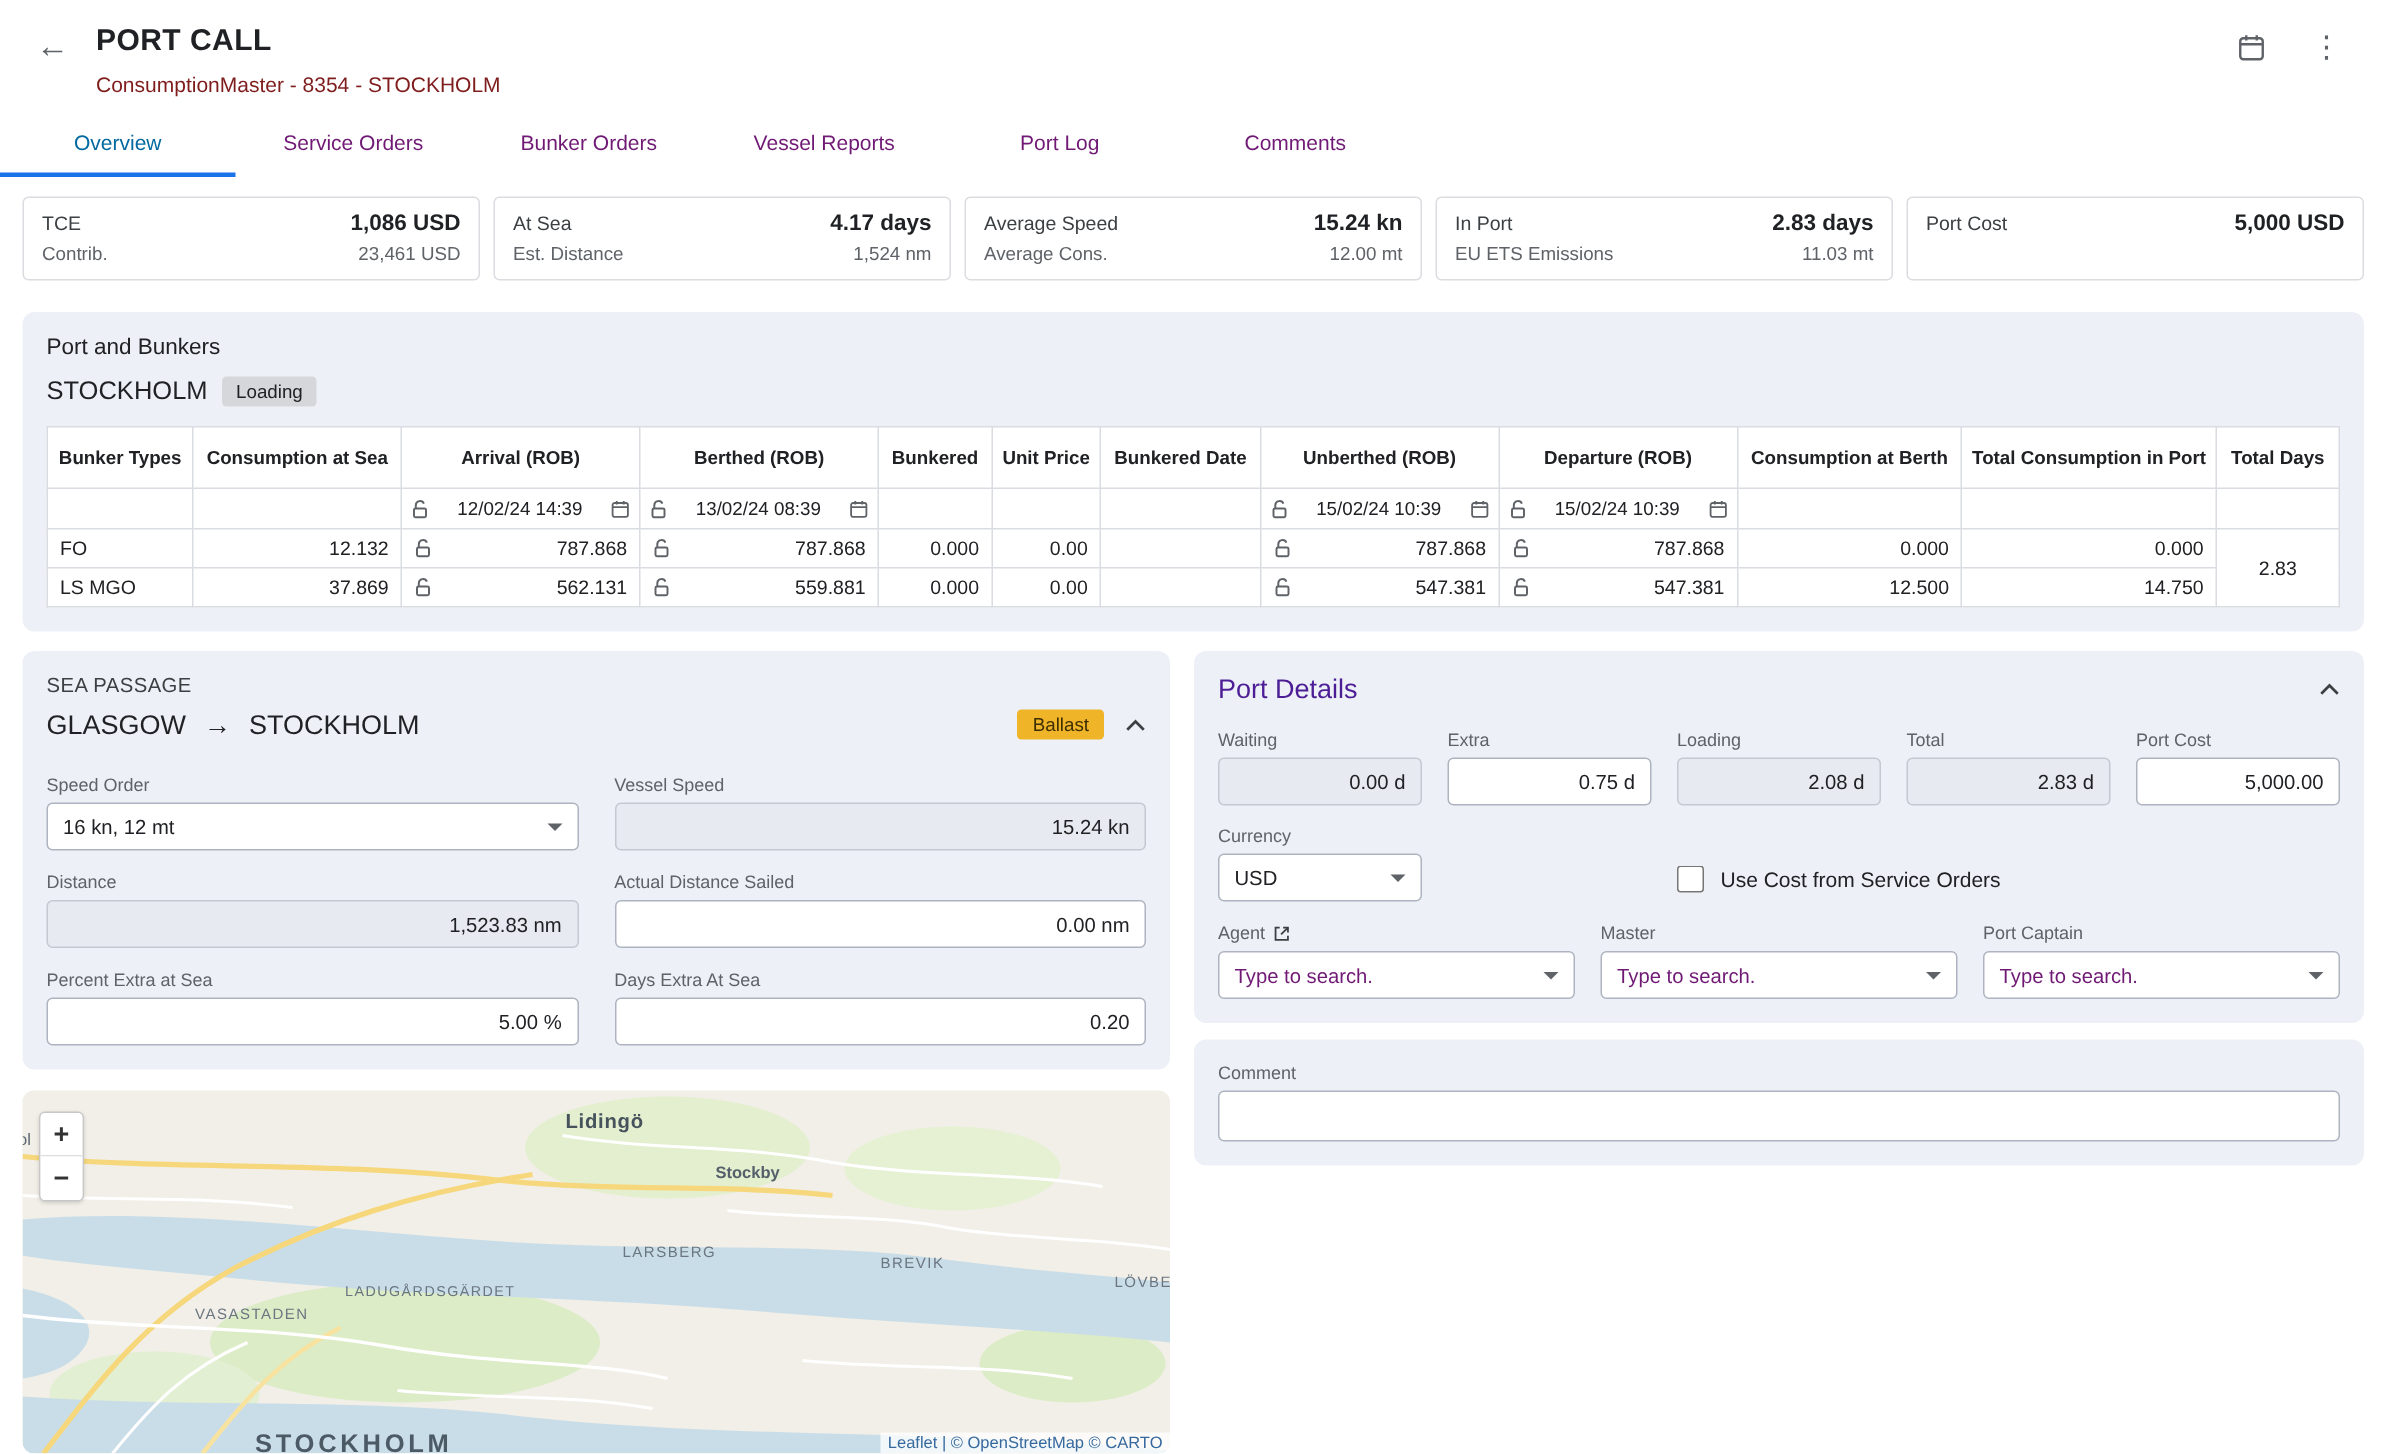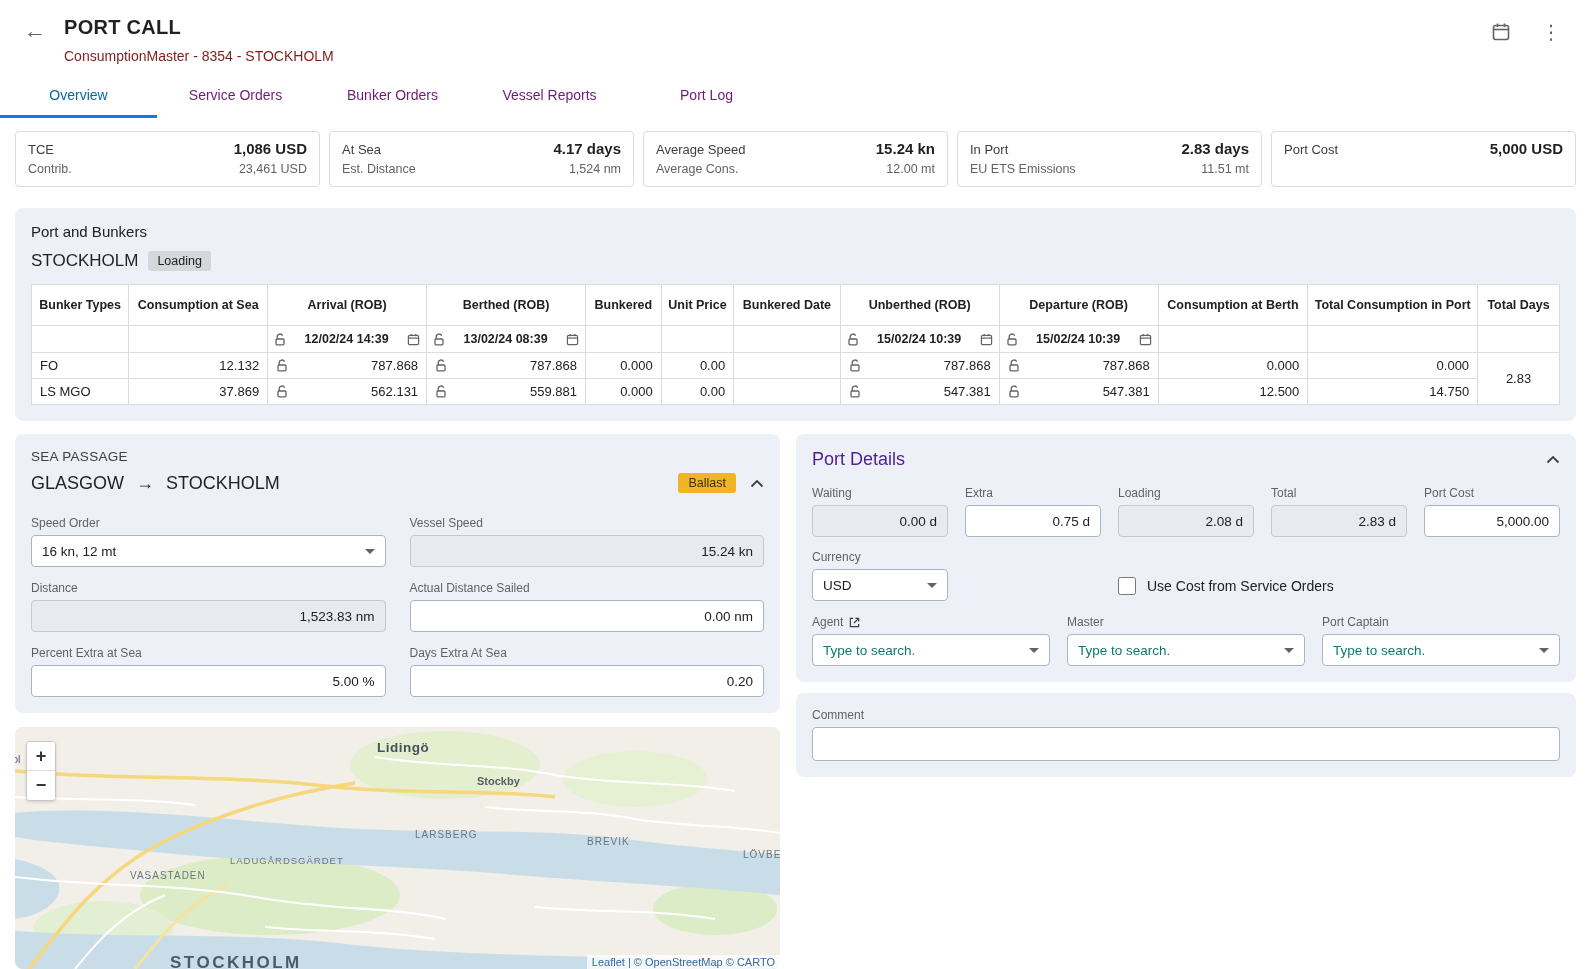--- a/index.html
+++ b/index.html
@@ -37,21 +37,21 @@
   .pb-title { font-size:15px; color:#202124; }
   .pb-port-row { display:flex; align-items:center; gap:10px; margin-top:11px; }
   .pb-port { font-size:17px; font-weight:500; color:#1f2124; }
   .badge-loading { background:#d5d7da; color:#202124; font-size:12.5px; padding:3px 9px; border-radius:3px; }
 
   
   table.bunker { width:100%; border-collapse:collapse; background:#fff; margin-top:13px;
     font-size:13px; color:#202124; table-layout:fixed; }
   .bunker th, .bunker td { border:1px solid #d9dce1; padding:3px 8px; }
   .bunker thead tr.titles-row th { font-weight:700; font-size:12.5px; text-align:center; padding:13px 5px; }
-  .bunker thead tr.dates-row th { font-weight:700; padding:4px 6px; height:27px; }
+  .bunker thead tr.dates-row th { font-weight:400; padding:4px 6px; height:27px; }
   .date-cell { display:flex; align-items:center; justify-content:space-between; gap:5px;
     font-size:12.5px; color:#202124; white-space:nowrap; }
   .lock-cell { display:flex; align-items:center; justify-content:space-between; gap:6px; }
   .bunker td.num { text-align:right; }
   .bunker td.center { text-align:center; vertical-align:middle; }
   .bunker tbody td { height:26px; }
 
   
   .bottom { display:flex; gap:16px; margin:13px 15px 0; align-items:flex-start; }
   .left-col { width:765px; display:flex; flex-direction:column; gap:14px; }
@@ -71,21 +71,21 @@
   .field label { display:block; font-size:12px; color:#5f6368; margin-bottom:5px; }
   .input, input.ctl { width:100%; height:32px; background:#fff; border:1px solid #aeb4bf; border-radius:4px;
     display:flex; align-items:center; padding:0 10px; font-size:13.5px; color:#202124;
     font-family:"Liberation Sans", sans-serif; }
   input.ctl { display:block; text-align:right; outline:none; }
   .input.readonly { background:#e7eaf0; border-color:#c3c8d1; }
   .input.right { justify-content:flex-end; }
   .combobox { justify-content:space-between; cursor:pointer; }
   .chev-down { width:0; height:0; border-left:5px solid transparent; border-right:5px solid transparent;
     border-top:5px solid #5f6368; flex:0 0 auto; margin-left:8px; }
-  .placeholder { color:#0f766e; }
+  .placeholder { color:#701a75; }
 
   
   .map-card { position:relative; width:765px; height:242px; border-radius:8px; overflow:hidden; background:#f1efe8; }
   .zoom-ctl { position:absolute; top:14px; left:11px; width:30px; background:#fff; border:1px solid #c7c7c7;
     border-radius:4px; overflow:hidden; box-shadow:0 1px 3px rgba(0,0,0,.15); }
   .zoom-btn { display:block; width:100%; height:29px; text-align:center; font-size:18px; font-weight:700;
     color:#333; line-height:29px; cursor:pointer; background:#fff; }
   .zoom-btn:first-child { border-bottom:1px solid #ddd; }
   .map-attr { position:absolute; right:0; bottom:0; font-size:11px; color:#36699e;
     background:rgba(255,255,255,.75); padding:1px 5px; }
@@ -128,20 +128,21 @@
       <span class="kebab">⋮</span>
     </div>
   </header>
 
   <nav class="tabs">
     <div class="tab active">Overview</div>
     <div class="tab">Service Orders</div>
     <div class="tab">Bunker Orders</div>
     <div class="tab">Vessel Reports</div>
     <div class="tab">Port Log</div>
+    <div class="tab">Comments</div>
   </nav>
 
   <div class="stats">
     <div class="stat-card">
       <div class="stat-row">
           <span class="stat-label">TCE</span>
           <span class="stat-value">1,086 USD</span>
         </div>
       <div class="stat-row secondary">
           <span class="stat-label">Contrib.</span>
@@ -168,21 +169,21 @@
           <span class="stat-value">12.00 mt</span>
         </div>
     </div>
     <div class="stat-card">
       <div class="stat-row">
           <span class="stat-label">In Port</span>
           <span class="stat-value">2.83 days</span>
         </div>
       <div class="stat-row secondary">
           <span class="stat-label">EU ETS Emissions</span>
-          <span class="stat-value">11.51 mt</span>
+          <span class="stat-value">11.03 mt</span>
         </div>
     </div>
     <div class="stat-card">
       <div class="stat-row">
           <span class="stat-label">Port Cost</span>
           <span class="stat-value">5,000 USD</span>
         </div>
       <div class="stat-row secondary">
           <span class="stat-label"></span>
           <span class="stat-value"></span>

